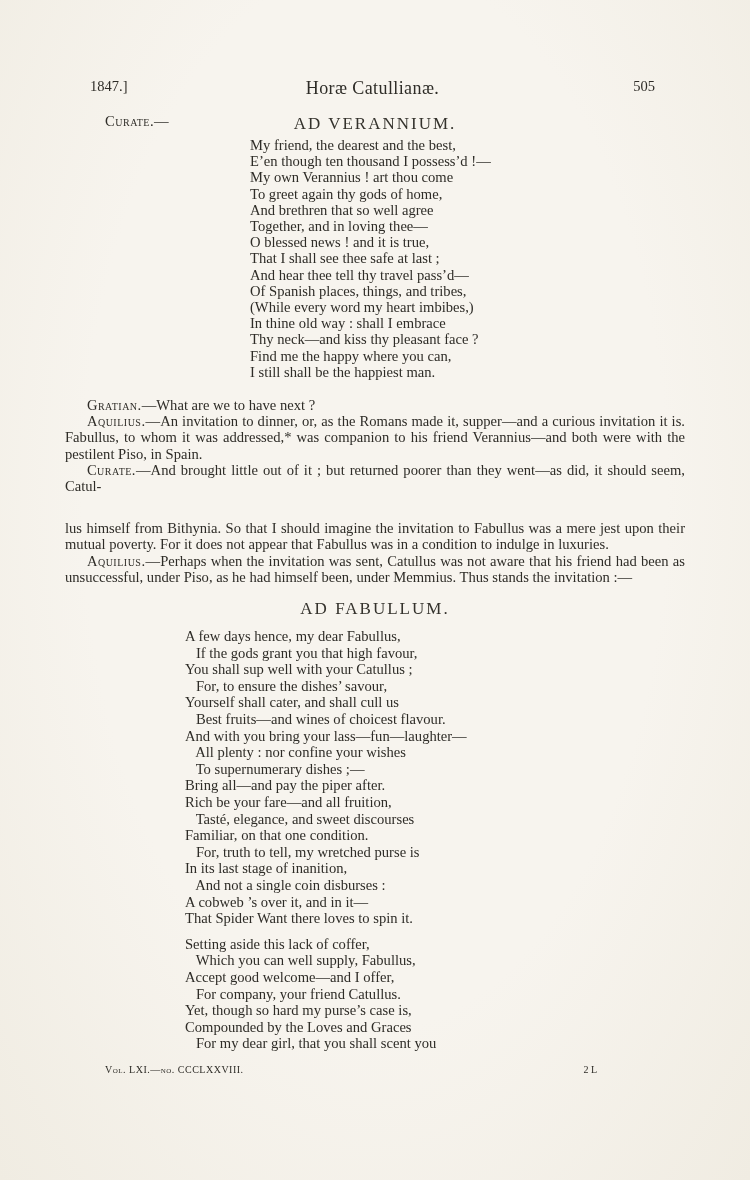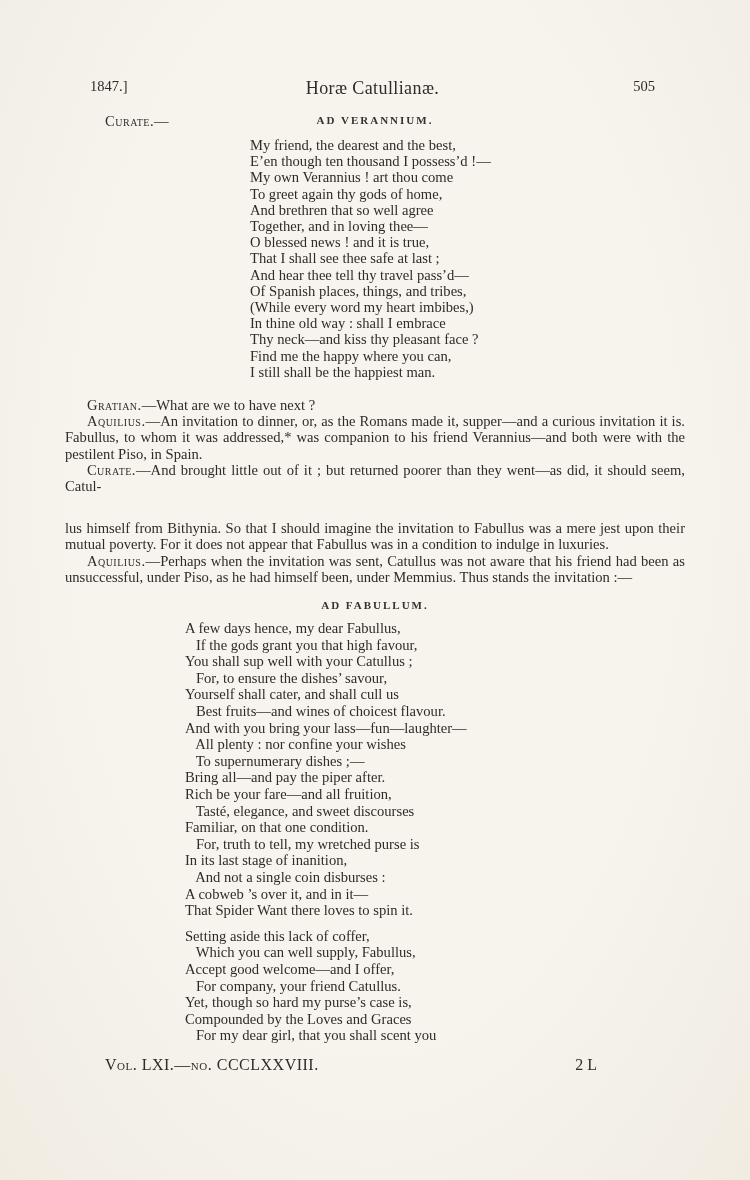--- a/index.html
+++ b/index.html
@@ -27,24 +27,23 @@
   }
   .h-left  { width: 150px; padding-left: 25px; }
   .h-center { flex: 1; text-align: center; letter-spacing: 0.4px; font-size: 18px; }
   .h-right { width: 150px; text-align: right; padding-right: 30px; }
 
   
   .curate-row { position: relative; margin-top: 13px; height: 19px; }
   .curate-label { margin-left: 40px; font-size: 14.6px; }
   .sc { font-variant: small-caps; letter-spacing: 0.5px; }
   .small-heading {
-    font-size: 11px;
+    font-size: 17px;
     letter-spacing: 2px;
     color: #34322c;
-    font-weight: bold;
   }
   .heading-over-poem {
     position: absolute; left: 0; right: 0; top: 2px;
     text-align: center;
   }
 
   
   .poem { font-size: 14.6px; }
   .poem1 { margin-left: 185px; margin-top: 6px; line-height: 16.2px; }
   .poem2 { margin-left: 120px; margin-top: 9px; line-height: 16.6px; }
@@ -64,21 +63,21 @@
   p.para.noindent { text-indent: 0; }
 
   
   .poem2-heading { text-align: center; margin-top: 14px; }
 
   
   .pagefoot {
     display: flex; justify-content: space-between; align-items: baseline;
     margin-top: 12px;
     padding-left: 40px; padding-right: 88px;
-    font-size: 16px;
+    font-size: 10px;
   }
 </style>
 </head>
 <body>
 
 <div class="page">
 
   <div class="pagehead">
     <span class="h-left">1847.]</span>
     <span class="h-center">Horæ Catullianæ.</span>

